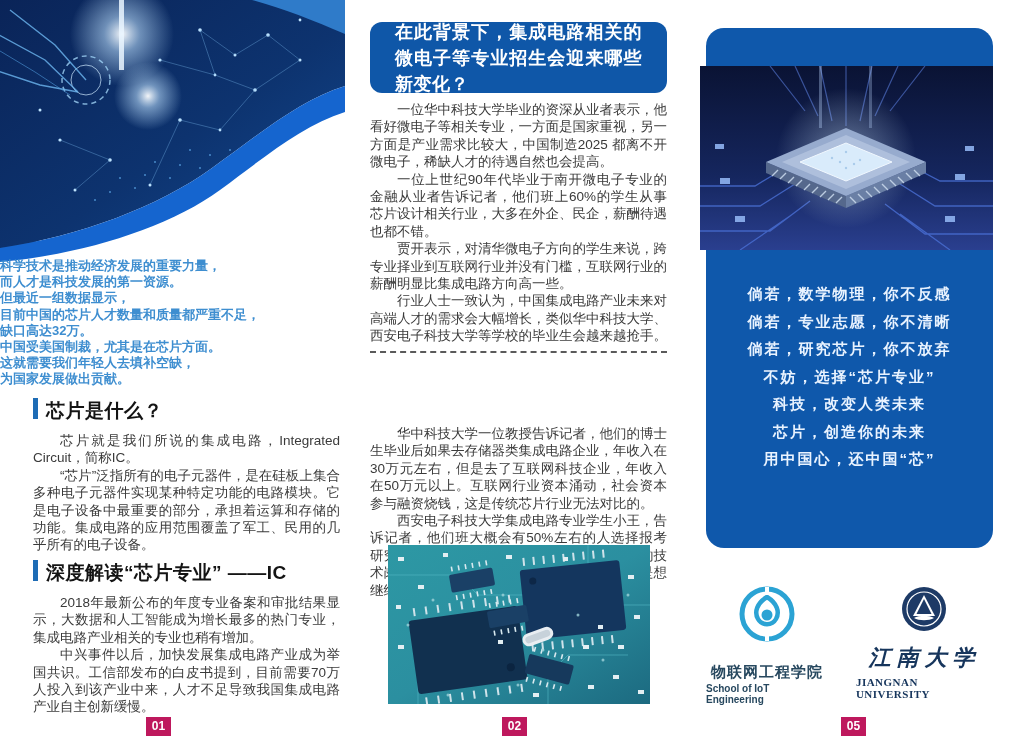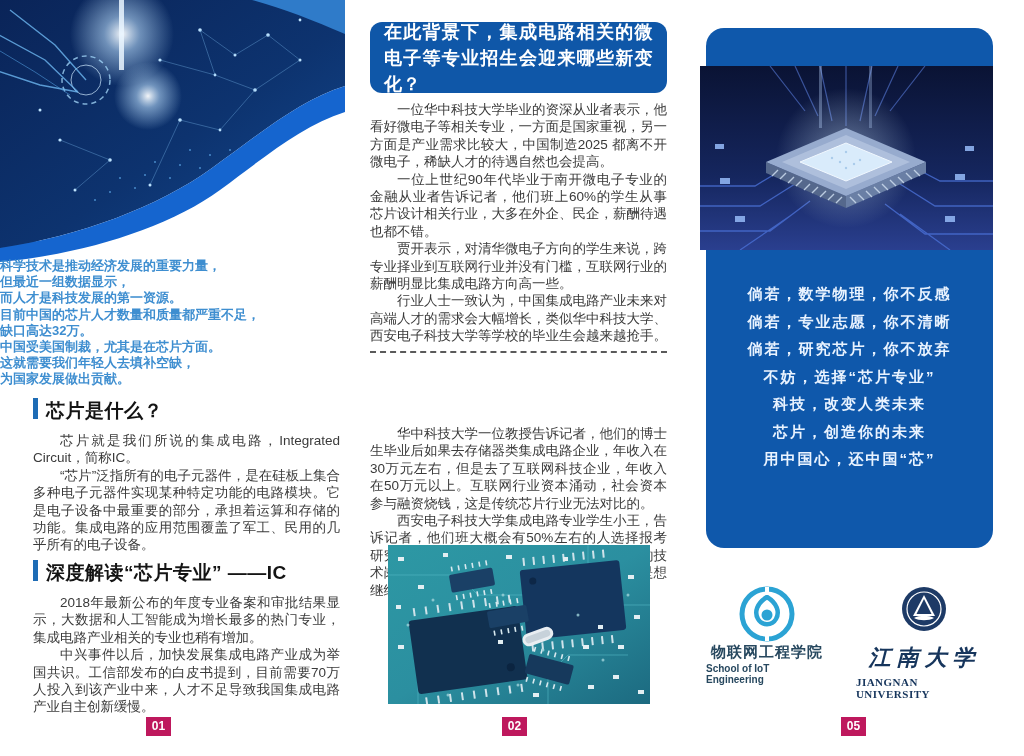--- a/index.html
+++ b/index.html
@@ -28,40 +28,40 @@
   .section-title .bar { width:5px; height:21px; background:#1e6cb5; }
   .section-title .txt { font-size:19px; font-weight:bold; color:#141414; letter-spacing:0.5px; }
   .sec1 { position:absolute; left:33px; top:398px; width:307px; }
   .sec2 { position:absolute; left:33px; top:560px; width:307px; }
   
   .col-mid { position:absolute; left:370px; top:0; width:297px; height:756px; }
   .mid-header {
     position:absolute; left:0; top:22px; width:297px; height:71px; background:#0f57a8;
     border-radius:12px; color:#ffffff; font-size:18px; font-weight:bold; line-height:26px;
     display:flex; align-items:center; justify-content:center; text-align:justify;
-    padding:0 14px; letter-spacing:0.5px;
+    padding:0 25px; letter-spacing:0.5px;
   }
   .mid-top { position:absolute; left:0; top:101px; width:297px; }
   .mid-divider { position:absolute; left:0; top:351px; width:297px; border-top:2px dashed #5a5a5a; }
   .mid-bottom { position:absolute; left:0; top:381px; width:297px;margin-top:44px; }
   .mid-photo { position:absolute; left:18px; top:545px; width:262px; height:159px; }
   
   .col-right { position:absolute; left:706px; top:0; width:287px; height:756px; }
   .panel {
     position:absolute; left:0; top:28px; width:287px; height:520px;
     background:#0f58ab; border-radius:18px;
   }
   .panel-photo { position:absolute; left:-6px; top:38px; width:293px; height:184px; }
   .slogans {
     position:absolute; left:0; top:252px; width:287px; text-align:center;
     color:#e9f3ff; font-size:15px; font-weight:bold; line-height:27.5px; letter-spacing:2px;
   }
   .logos { position:absolute; left:0; top:585px; width:287px; display:flex; justify-content:center; gap:28px; }
   .logo { display:flex; flex-direction:column; align-items:center; }
-  .logo-iot-cn { font-size:15px; font-weight:bold; color:#27485f; letter-spacing:1px; margin-top:0; }
+  .logo-iot-cn { font-size:15px; font-weight:bold; color:#27485f; letter-spacing:1px; margin-top:20px; }
   .logo-iot-en { font-size:10px; font-weight:bold; color:#27485f; margin-top:1px; }
   .logo-jnu-cn { font-family:"Liberation Serif","DejaVu Serif",serif; font-style:italic; font-size:22px; font-weight:bold; color:#16355c; letter-spacing:6px; margin-top:10px; }
   .logo-jnu-en { font-family:"Liberation Serif","DejaVu Serif",serif; font-size:11px; font-weight:bold; color:#16355c; letter-spacing:0.5px; margin-top:3px; }
 </style>
 </head>
 <body>
 
 <div class="col-left">
 
   <div class="hero">
@@ -140,22 +140,22 @@
       </g>
 
       <path d="M252,0 H345 V34 C312,20 282,8 252,0 Z" fill="#2f7bc9"></path>
 
       <path d="M0,248 C80,236 158,207 212,168 C262,132 300,100 345,86 L345,112 C302,126 266,156 220,190 C168,228 84,254 0,262 Z" fill="#1565cf"></path>
     </svg>
   </div>
 
   <div class="intro">
     <div>科学技术是推动经济发展的重要力量，</div>
+    <div>而人才是科技发展的第一资源。</div>
     <div>但最近一组数据显示，</div>
-    <div>而人才是科技发展的第一资源。</div>
     <div>目前中国的芯片人才数量和质量都严重不足，</div>
     <div>缺口高达32万。</div>
     <div>中国受美国制裁，尤其是在芯片方面。</div>
     <div>这就需要我们年轻人去填补空缺，</div>
     <div>为国家发展做出贡献。</div>
   </div>
 
   <div class="sec1">
     <div class="section-title">
       <span class="bar"></span>

